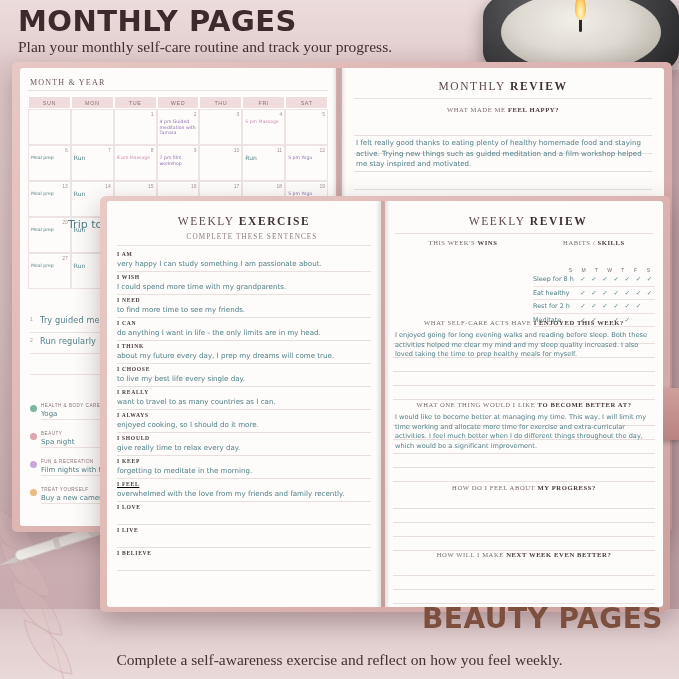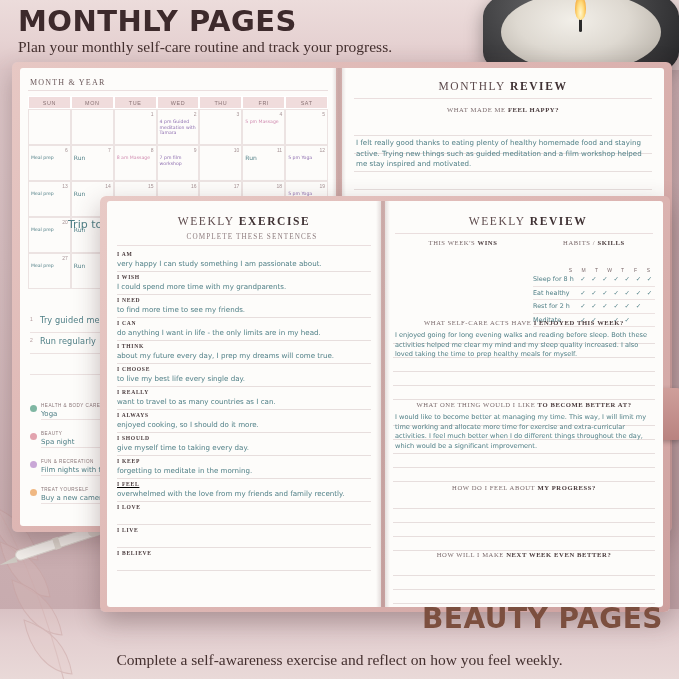--- a/index.html
+++ b/index.html
@@ -448,21 +448,21 @@
             <div style="font-family: &quot;DejaVu Sans&quot;, sans-serif; font-size: 7.1px; color: rgb(79, 127, 134); position: absolute; left: 0px; top: 8px; white-space: nowrap;">want to travel to as many countries as I can.</div>
             <div style="position: absolute; left: 0px; right: 0px; bottom: 2px; border-bottom: 1px solid rgb(231, 222, 221);"></div>
           </div>
           <div style="position: relative; height: 23px;">
             <div style="font-family: &quot;Liberation Serif&quot;, serif; font-weight: bold; font-size: 5.6px; color: rgb(74, 59, 61); letter-spacing: 0.7px;">I ALWAYS</div>
             <div style="font-family: &quot;DejaVu Sans&quot;, sans-serif; font-size: 7.1px; color: rgb(79, 127, 134); position: absolute; left: 0px; top: 8px; white-space: nowrap;">enjoyed cooking, so I should do it more.</div>
             <div style="position: absolute; left: 0px; right: 0px; bottom: 2px; border-bottom: 1px solid rgb(231, 222, 221);"></div>
           </div>
           <div style="position: relative; height: 23px;">
             <div style="font-family: &quot;Liberation Serif&quot;, serif; font-weight: bold; font-size: 5.6px; color: rgb(74, 59, 61); letter-spacing: 0.7px;">I SHOULD</div>
-            <div style="font-family: &quot;DejaVu Sans&quot;, sans-serif; font-size: 7.1px; color: rgb(79, 127, 134); position: absolute; left: 0px; top: 8px; white-space: nowrap;">give myself time to taking every day.</div>
+            <div style="font-family: &quot;DejaVu Sans&quot;, sans-serif; font-size: 7.1px; color: rgb(79, 127, 134); position: absolute; left: 0px; top: 8px; white-space: nowrap;">give really time to relax every day.</div>
             <div style="position: absolute; left: 0px; right: 0px; bottom: 2px; border-bottom: 1px solid rgb(231, 222, 221);"></div>
           </div>
           <div style="position: relative; height: 23px;">
             <div style="font-family: &quot;Liberation Serif&quot;, serif; font-weight: bold; font-size: 5.6px; color: rgb(74, 59, 61); letter-spacing: 0.7px;">I KEEP</div>
             <div style="font-family: &quot;DejaVu Sans&quot;, sans-serif; font-size: 7.1px; color: rgb(79, 127, 134); position: absolute; left: 0px; top: 8px; white-space: nowrap;">forgetting to meditate in the morning.</div>
             <div style="position: absolute; left: 0px; right: 0px; bottom: 2px; border-bottom: 1px solid rgb(231, 222, 221);"></div>
           </div>
           <div style="position: relative; height: 23px; text-decoration: underline;">
             <div style="font-family: &quot;Liberation Serif&quot;, serif; font-weight: bold; font-size: 5.6px; color: rgb(74, 59, 61); letter-spacing: 0.7px;">I FEEL</div>
             <div style="font-family: &quot;DejaVu Sans&quot;, sans-serif; font-size: 7.1px; color: rgb(79, 127, 134); position: absolute; left: 0px; top: 8px; white-space: nowrap;">overwhelmed with the love from my friends and family recently.</div>

